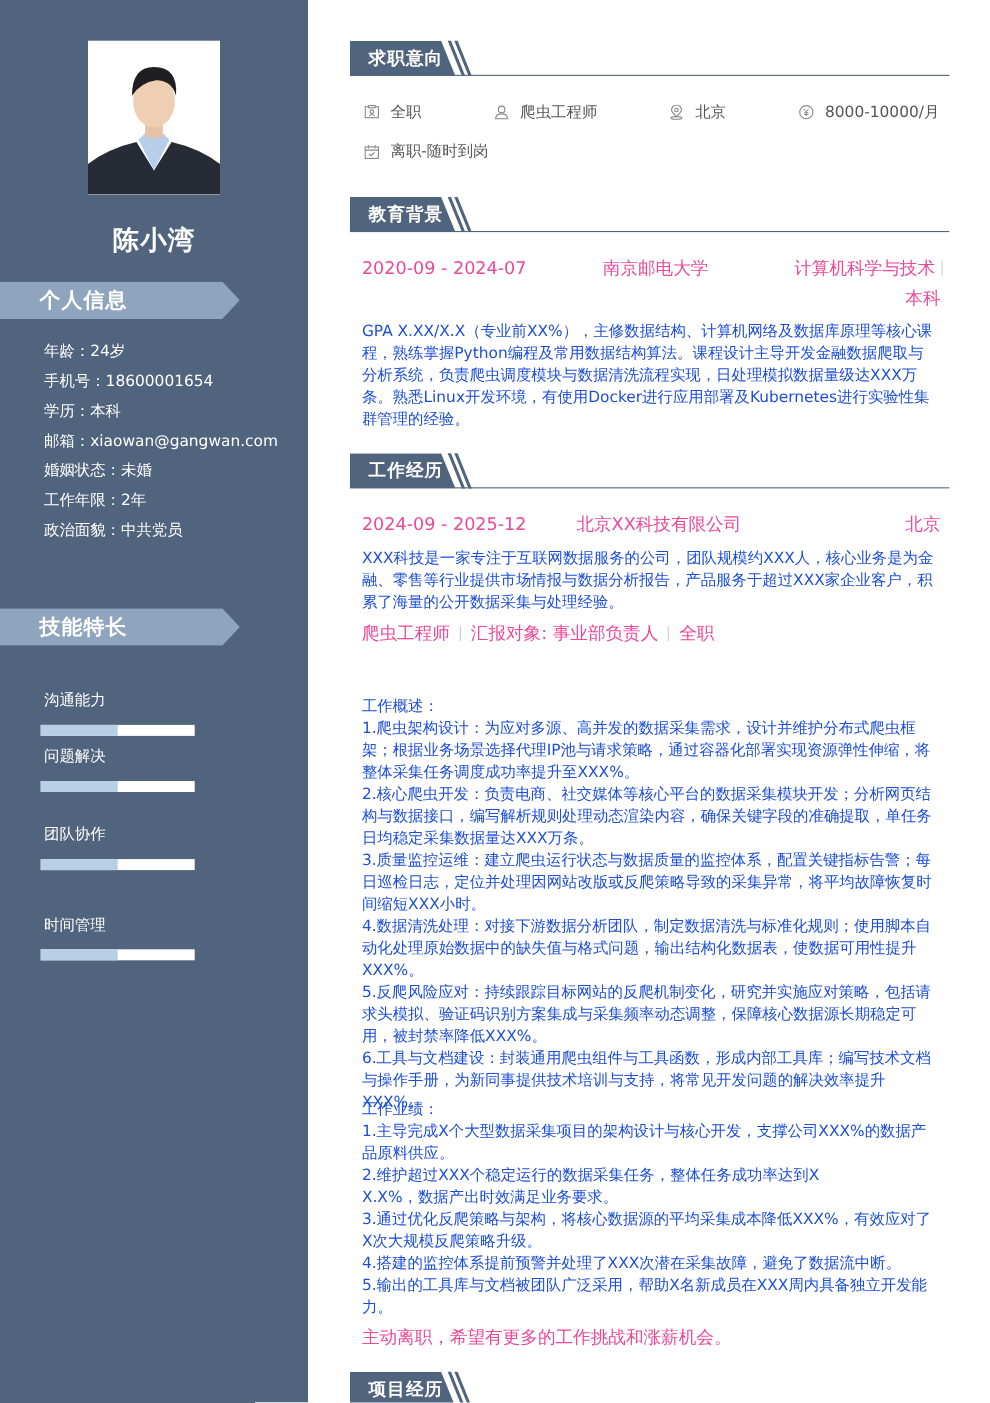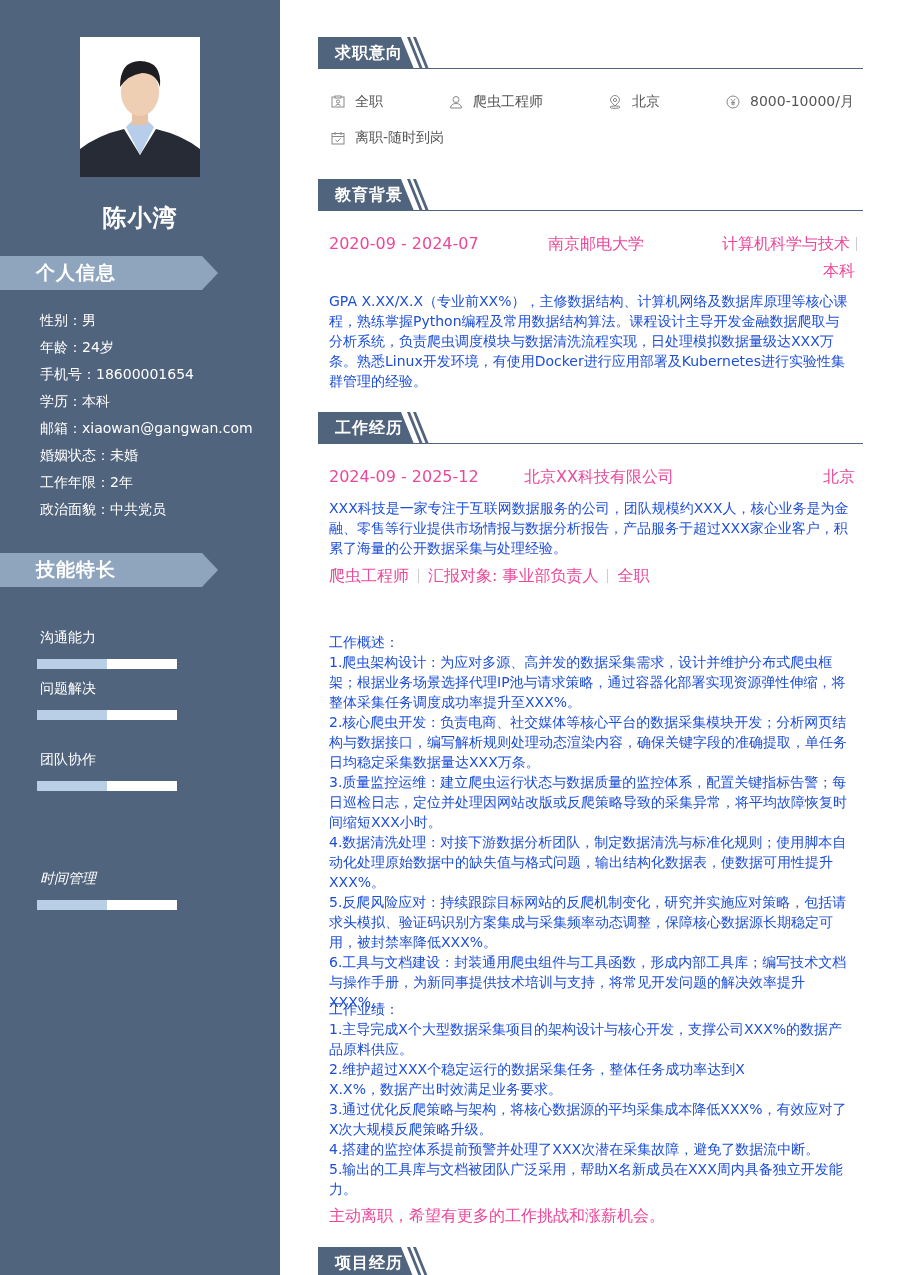--- a/index.html
+++ b/index.html
@@ -57,21 +57,20 @@
     </svg>
   </div>
   <div class="name">陈小湾</div>
 
   <div class="side-banner" style="top:256px;text-align:right;">
     <div class="bg"></div>
     <div class="txt">个人信息</div>
   </div>
 
   <div class="info-list">
-    <div class="info-row">性别：男</div>
     <div class="info-row">年龄：24岁</div>
     <div class="info-row">手机号：18600001654</div>
     <div class="info-row">学历：本科</div>
     <div class="info-row">邮箱：xiaowan@gangwan.com</div>
     <div class="info-row">婚姻状态：未婚</div>
     <div class="info-row">工作年限：2年</div>
     <div class="info-row">政治面貌：中共党员</div>
   </div>
 
   <div class="side-banner" style="top:553px;">
@@ -90,21 +89,21 @@
     <div class="bar">
         <div class="fill" style="width:50%"></div>
       </div>
   </div>
   <div class="skill" style="top:749px;">
     <div class="label">团队协作</div>
     <div class="bar">
         <div class="fill" style="width:50%"></div>
       </div>
   </div>
-  <div class="skill" style="top:868px;font-style:italic;">
+  <div class="skill" style="top:831px;">
     <div class="label">时间管理</div>
     <div class="bar">
         <div class="fill" style="width:50%"></div>
       </div>
   </div>
 </aside>
 
 <div class="sec-head" style="top:37px;">
   <div class="line"></div>
   <div class="tab"></div>

